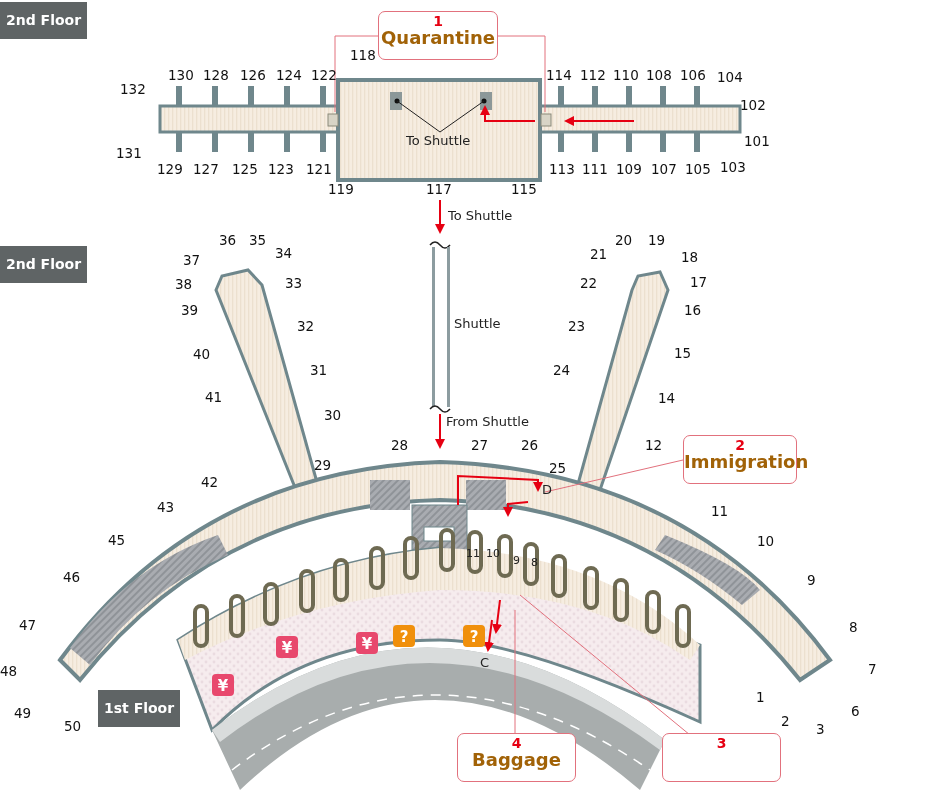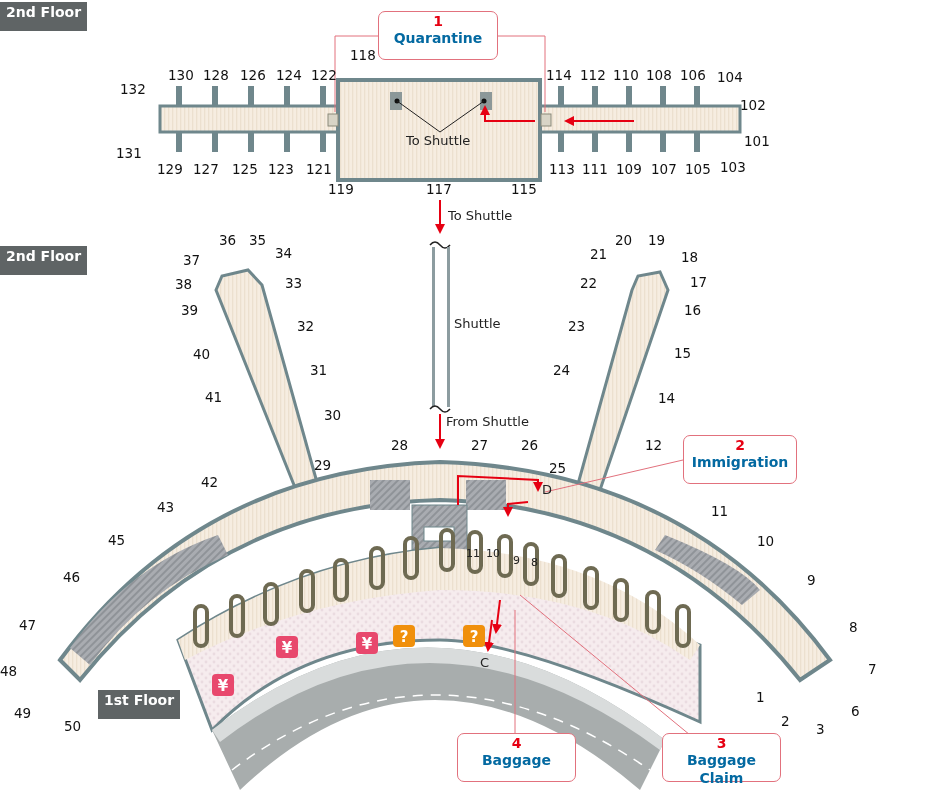--- a/index.html
+++ b/index.html
@@ -1,24 +1,24 @@
 <!DOCTYPE html>
 <html><head>
 <meta charset="utf-8">
 <style>
   html,body{margin:0;padding:0;background:#fff;}
   body{width:950px;height:790px;position:relative;overflow:hidden;font-family:"DejaVu Sans","Liberation Sans",sans-serif;}
   svg{position:absolute;left:0;top:0;}
   .gate{font-size:13.5px;fill:#111;font-family:"DejaVu Sans",sans-serif;}
   .gate-sm{font-size:11px;fill:#222;}
   .lbl{font-size:13px;fill:#222;}
-  .floor-badge{position:absolute;background:#5f6465;color:#fff;font-weight:bold;font-size:14px;padding:0 6px;height:29px;line-height:21px;font-family:"DejaVu Sans",sans-serif;}
+  .floor-badge{position:absolute;background:#5f6465;color:#fff;font-weight:bold;font-size:14px;padding:8px 6px;height:21px;line-height:21px;font-family:"DejaVu Sans",sans-serif;}
   .callout{position:absolute;background:#fff;border:1px solid #e2717d;border-radius:7px;text-align:center;font-family:"DejaVu Sans",sans-serif;}
   .callout .num{color:#e60012;font-weight:bold;font-size:14px;line-height:15px;display:block;margin-top:2px;}
-  .callout .name{color:#0369a1;font-weight:bold;font-size:14px;line-height:18px;display:block;}
+  .callout .name{color:#a16207;font-weight:bold;font-size:18px;line-height:18px;display:block;}
 </style>
 </head>
 <body>
 
 <svg width="950" height="790" viewBox="0 0 950 790">
   <defs>
     <pattern id="stripes" width="4" height="4" patternUnits="userSpaceOnUse">
       <rect width="4" height="4" fill="#f6ede1"></rect>
       <rect width="1.3" height="4" fill="#ece0cf"></rect>
     </pattern>
@@ -263,18 +263,17 @@
 <div class="callout" style="left:378px;top:11px;width:118px;height:47px;">
   <span class="num">1</span>
   <span class="name">Quarantine</span>
 </div>
 <div class="callout" style="left:683px;top:435px;width:112px;height:47px;">
   <span class="num">2</span>
   <span class="name">Immigration</span>
 </div>
 <div class="callout" style="left:662px;top:733px;width:117px;height:47px;">
   <span class="num">3</span>
-  <span class="name">Baggage Claim</span>
 </div>
 <div class="callout" style="left:457px;top:733px;width:117px;height:47px;">
   <span class="num">4</span>
   <span class="name">Baggage</span>
 </div>
 
 </body></html>

